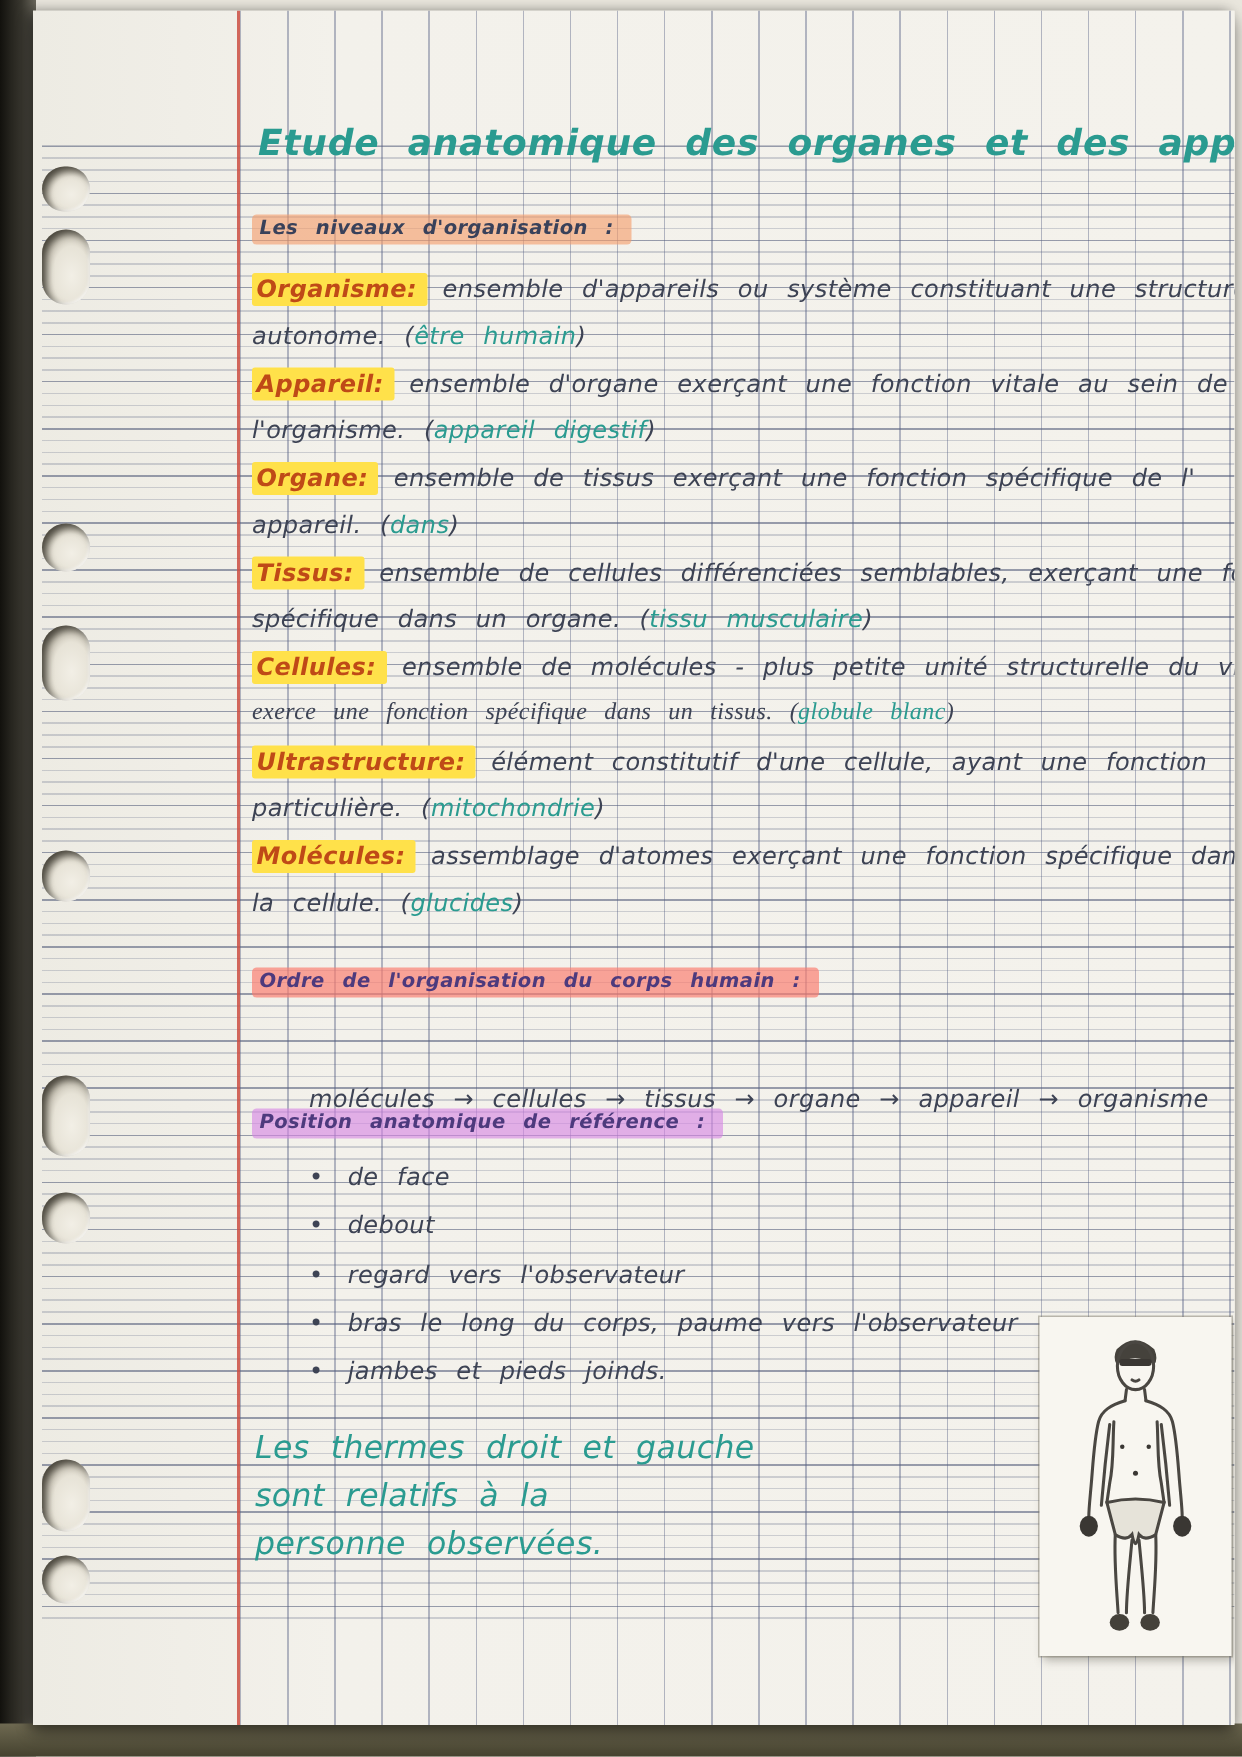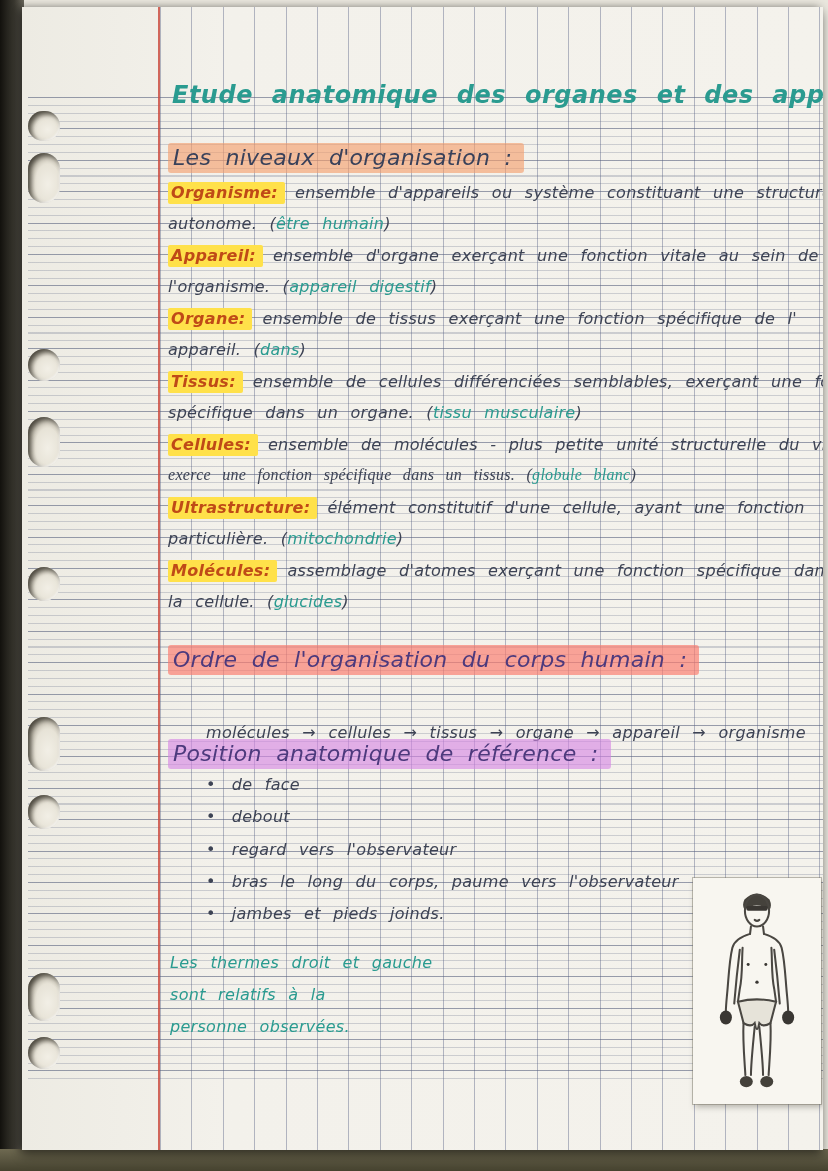--- a/index.html
+++ b/index.html
@@ -32,34 +32,34 @@
   
   .hole{position:absolute;left:6px;width:32px;border-radius:16px;
     background:radial-gradient(ellipse at 62% 62%, #f2efe6 0%, #e7e3d7 45%, #b3ad9e 78%, #5c574b 100%);
     box-shadow:inset 3px 3px 5px rgba(40,38,30,.75), inset -1px -1px 2px rgba(255,255,255,.7);}
 
   
   .hw{font-style:italic;letter-spacing:.3px;word-spacing:7px;white-space:nowrap;}
   .line{position:absolute;font-size:16px;color:#3d4354;}
   .title{position:absolute;left:150px;top:74px;font-size:24px;color:#2a9b90;
     letter-spacing:.5px;word-spacing:10px;font-weight:bold;font-style:italic;white-space:nowrap;}
-  .heading{position:absolute;left:146px;font-size:22px;font-weight:normal;white-space:nowrap;}
+  .heading{position:absolute;left:146px;font-size:13px;font-weight:bold;white-space:nowrap;}
   .hl{padding:2px 12px 3px 5px;border-radius:3px;}
   .hl-salmon{background:rgba(244,156,106,.62);color:#39415a;}
   .hl-red{background:rgba(250,124,110,.68);color:#4d3a7d;}
   .hl-violet{background:rgba(213,133,228,.62);color:#4d3a7d;}
   .kw{color:#bf4a17;background:#ffe14a;padding:1px 7px 2px 3px;border-radius:2px;
     margin-right:10px;font-weight:bold;}
   .teal{color:#2a9b90;}
   .line span:empty{display:none;}
   .defline{left:146px;}
   .bullet{left:184px;}
   .bullet::before{content:"\2022";margin-right:16px;color:#3d4354;}
   .chain{left:184px;color:#3d4354;}
-  .note{left:148px;color:#2a9b90;font-size:16px;}
+  .note{left:148px;color:#2a9b90;font-size:21px;}
 
   
   .figure-card{position:absolute;left:671px;top:871px;width:128px;height:226px;
     background:#f8f6f0;box-shadow:0 0 0 1px rgba(120,115,100,.45), 2px 3px 6px rgba(60,58,48,.35);
     display:flex;align-items:center;justify-content:center;}
 </style>
 </head>
 <body>
 
 <div class="photo">

